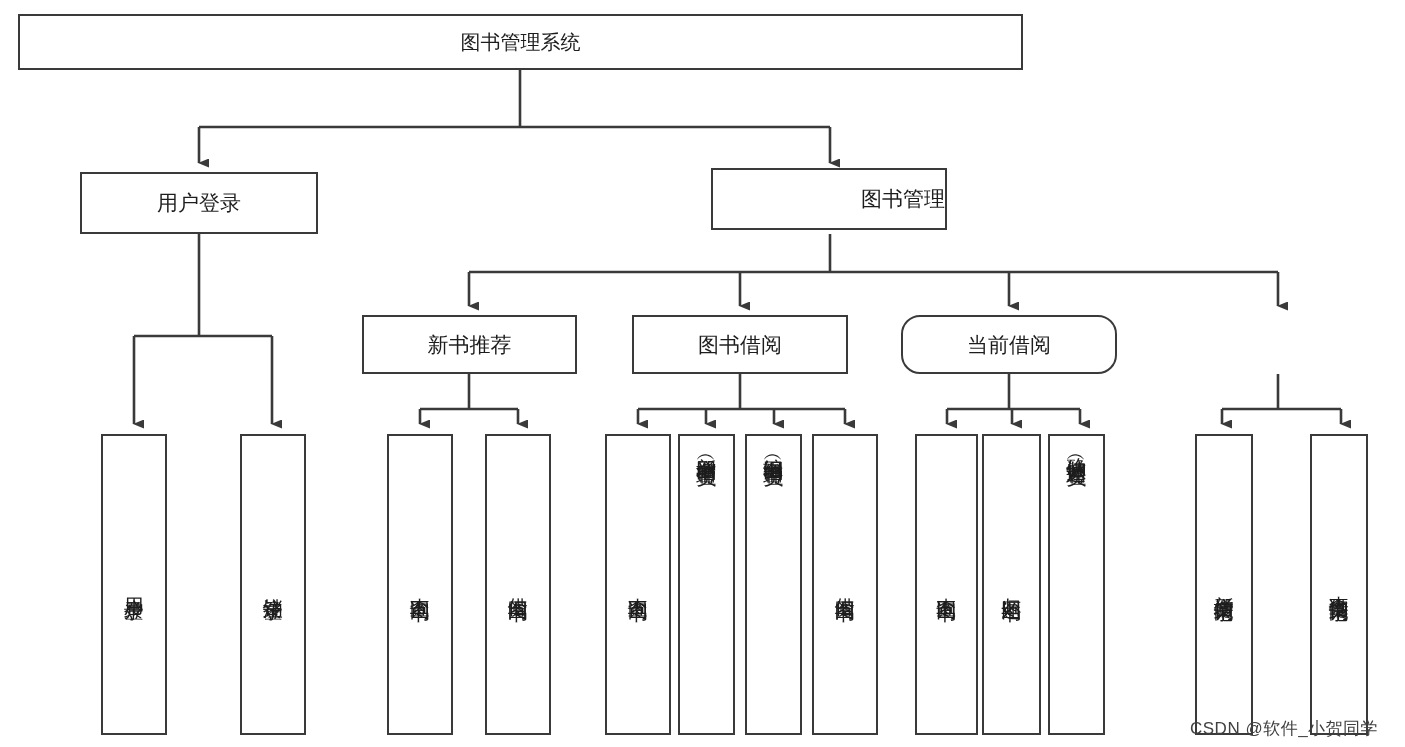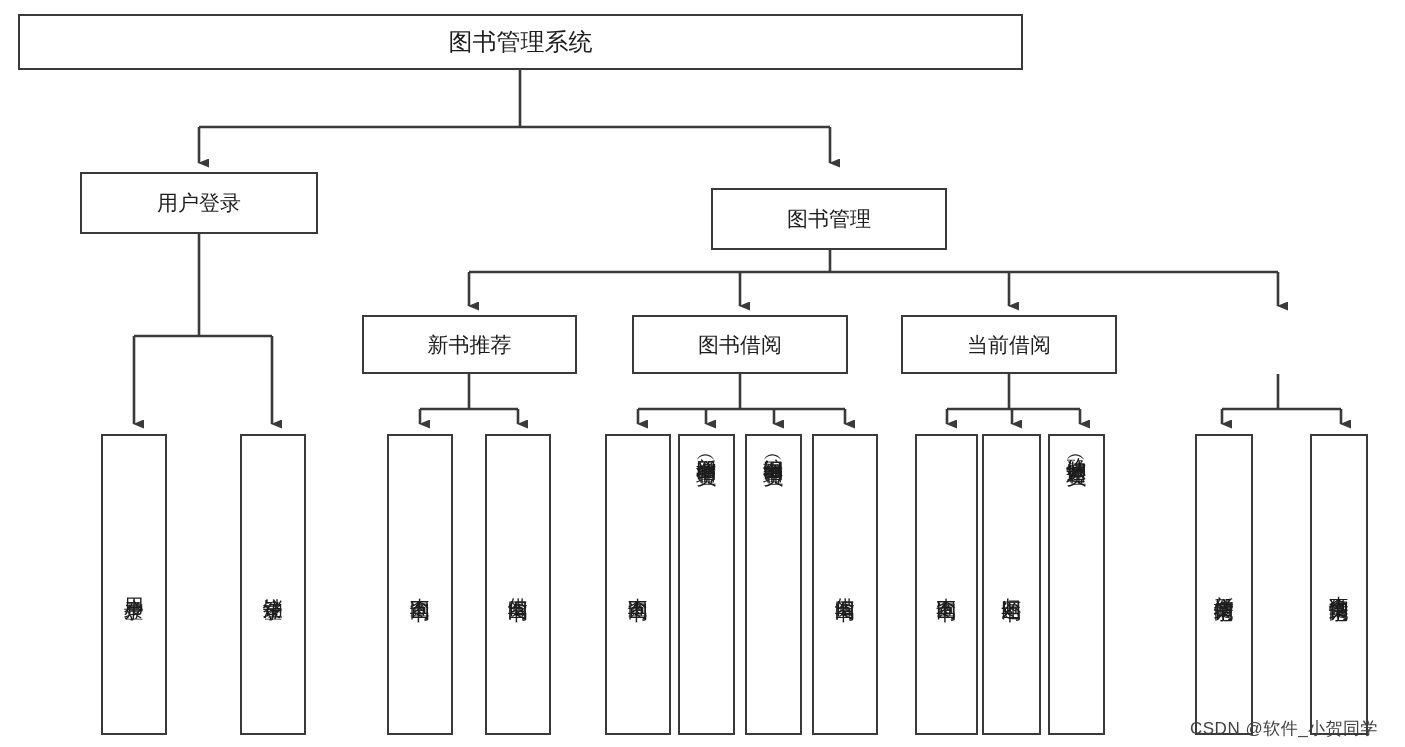--- a/index.html
+++ b/index.html
@@ -3,21 +3,21 @@
 <meta charset="utf-8">
 <style>
   html,body{margin:0;padding:0;background:#ffffff;}
   body{width:1405px;height:747px;overflow:hidden;
        font-family:"Liberation Sans","DejaVu Sans",sans-serif;color:#1a1a1a;}
   #diagram-root{position:relative;width:1405px;height:747px;background:#fff;}
   svg.wires{position:absolute;left:0;top:0;width:1405px;height:747px;overflow:visible;}
   .node{position:absolute;box-sizing:border-box;background:#ffffff;
         border:2.5px solid #3a3a3a;display:flex;align-items:center;justify-content:center;}
   .node .label{font-size:21px;line-height:1.1;color:#1d1d1d;white-space:nowrap;text-align:center;}
-  .node.root .label{font-size:24px;font-family:Liberation Serif, serif;}
+  .node.root .label{font-size:20px;font-family:Liberation Serif, serif;}
   .leaf{position:absolute;box-sizing:border-box;background:#ffffff;
         border:2.5px solid #3a3a3a;display:flex;justify-content:center;}
   .leaf.center{align-items:center;}
   .leaf.top{align-items:flex-start;}
   .leaf .vlabel{writing-mode:vertical-rl;text-orientation:upright;
                 font-size:20px;line-height:1.32;letter-spacing:1.5px;color:#1d1d1d;
                 white-space:nowrap;}
   .leaf.top .vlabel{padding-top:6px;}
   .watermark{position:absolute;font-size:17px;color:#404040;white-space:nowrap;
              letter-spacing:.5px;pointer-events:none;}
@@ -77,31 +77,31 @@
     </g>
   </svg>
 
   <div class="node root" style="left:18px;top:14px;width:1005px;height:56px;">
     <span class="label">图书管理系统</span>
   </div>
 
   <div class="node" style="left:80px;top:172px;width:238px;height:62px;">
     <span class="label">用户登录</span>
   </div>
-  <div class="node" style="left:711px;top:188px;width:236px;height:62px;">
+  <div class="node" style="left:711px;top:168px;width:236px;height:62px;justify-content:flex-end;">
     <span class="label">图书管理</span>
   </div>
 
   <div class="node" style="left:362px;top:315px;width:215px;height:59px;">
     <span class="label">新书推荐</span>
   </div>
   <div class="node" style="left:632px;top:315px;width:216px;height:59px;">
     <span class="label">图书借阅</span>
   </div>
-  <div class="node" style="left:901px;top:315px;width:216px;height:59px;">
+  <div class="node" style="left:901px;top:315px;width:216px;height:59px;border-radius:19px;">
     <span class="label">当前借阅</span>
   </div>
 
   <div class="leaf center" style="left:101px;top:434px;width:66px;height:301px;">
     <span class="vlabel">用户登录</span>
   </div>
   <div class="leaf center" style="left:240px;top:434px;width:66px;height:301px;">
     <span class="vlabel">注销登录</span>
   </div>
 

